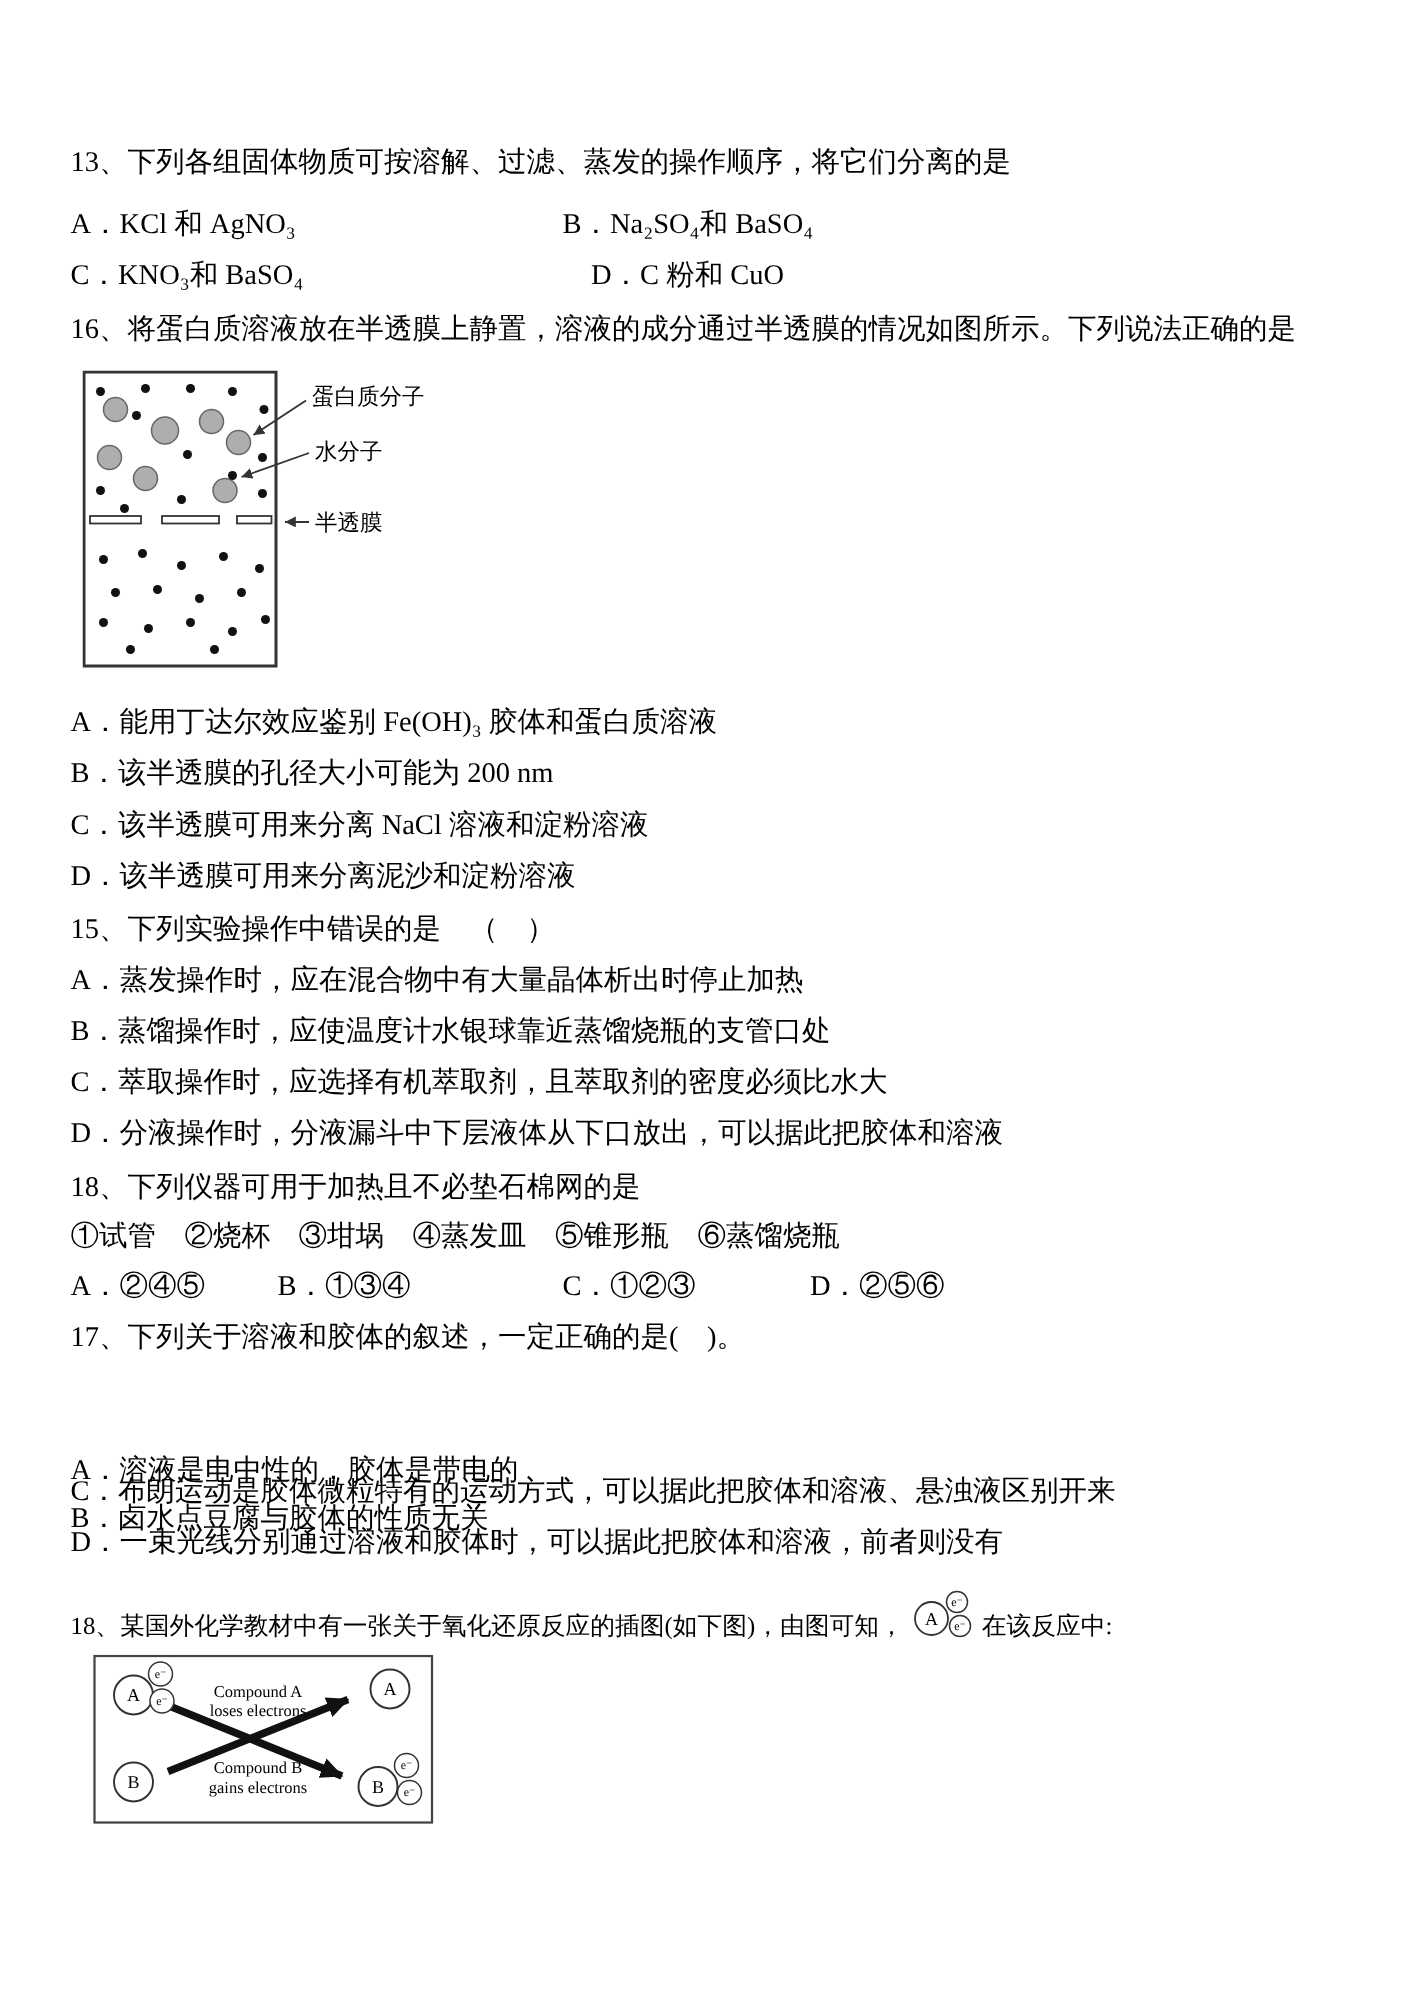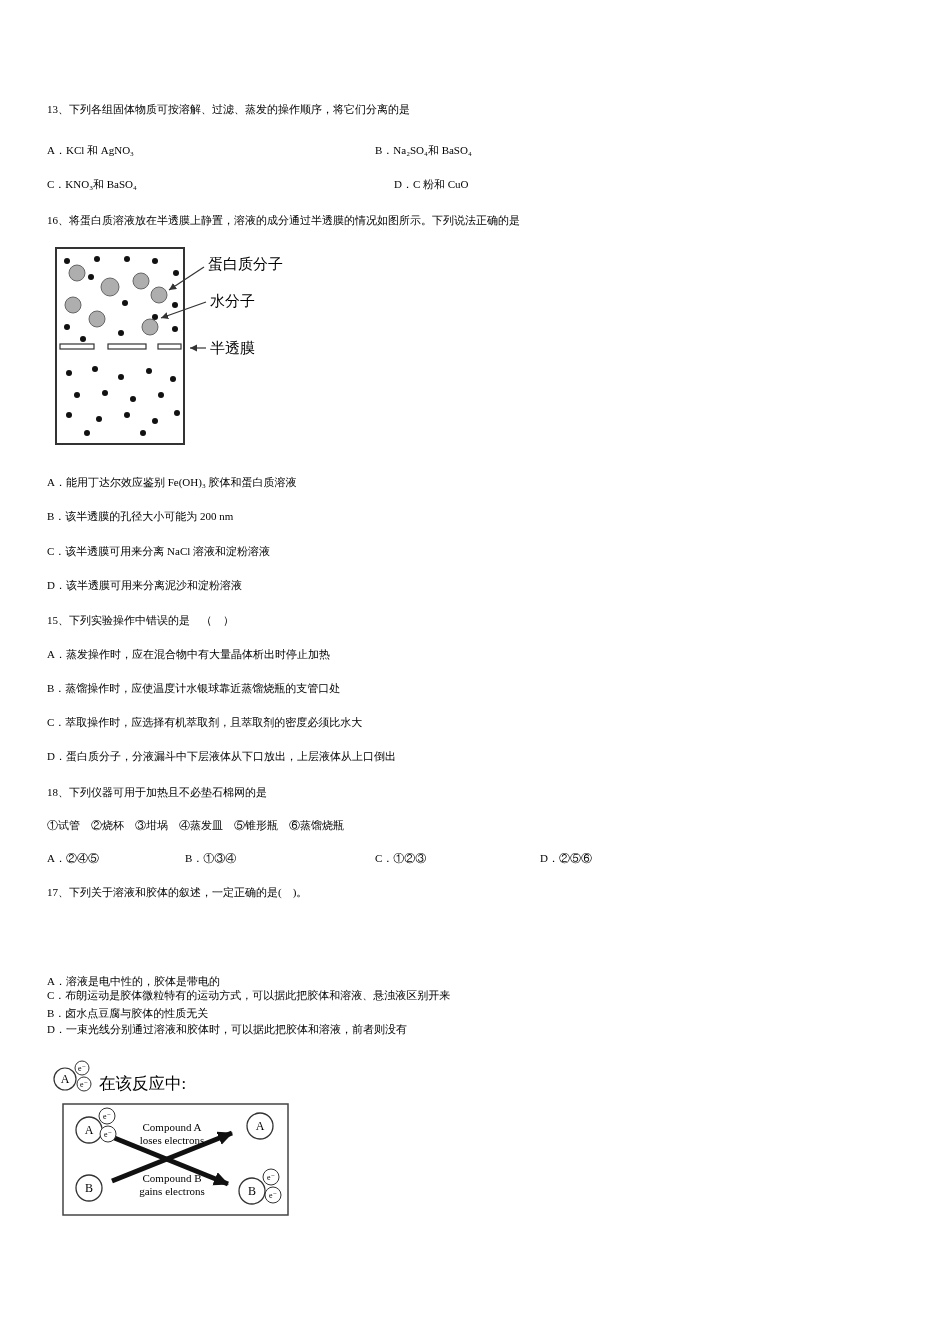--- a/index.html
+++ b/index.html
@@ -8,21 +8,21 @@
     height: 1344px;
     background: #ffffff;
     position: relative;
     overflow: hidden;
     font-family: "Liberation Serif", "DejaVu Serif", serif;
     color: #000;
   }
   .line {
     position: absolute;
     left: 47px;
-    font-size: 11px;
+    font-size: 19px;
     line-height: 22px;
     white-space: pre;
   }
   .q18row {
     position: absolute;
     left: 47px;
     display: flex;
     align-items: center;
     font-size: 16.5px;
     white-space: pre;
@@ -118,36 +118,37 @@
 
   <div class="line" style="top:471px">A．能用丁达尔效应鉴别 Fe(OH)₃ 胶体和蛋白质溶液</div>
   <div class="line" style="top:505px">B．该半透膜的孔径大小可能为 200 nm</div>
   <div class="line" style="top:540px">C．该半透膜可用来分离 NaCl 溶液和淀粉溶液</div>
   <div class="line" style="top:574px">D．该半透膜可用来分离泥沙和淀粉溶液</div>
 
   <div class="line" style="top:609px">15、下列实验操作中错误的是　（　）</div>
   <div class="line" style="top:643px">A．蒸发操作时，应在混合物中有大量晶体析出时停止加热</div>
   <div class="line" style="top:677px">B．蒸馏操作时，应使温度计水银球靠近蒸馏烧瓶的支管口处</div>
   <div class="line" style="top:711px">C．萃取操作时，应选择有机萃取剂，且萃取剂的密度必须比水大</div>
-  <div class="line" style="top:745px">D．蛋白质分子，分液漏斗中下层液体从下口放出，上层液体从上口倒出</div>
+  <div class="line" style="top:745px">D．分液操作时，分液漏斗中下层液体从下口放出，可以据此把胶体和溶液</div>
 
   <div class="line" style="top:781px">18、下列仪器可用于加热且不必垫石棉网的是</div>
   <div class="line" style="top:814px">①试管　②烧杯　③坩埚　④蒸发皿　⑤锥形瓶　⑥蒸馏烧瓶</div>
   <div class="line" style="top:847px">A．②④⑤</div>
   <div class="line" style="top:847px;left:185px">B．①③④</div>
   <div class="line" style="top:847px;left:375px">C．①②③</div>
   <div class="line" style="top:847px;left:540px">D．②⑤⑥</div>
 
   <div class="line" style="top:881px">17、下列关于溶液和胶体的叙述，一定正确的是(　)。</div>
   <div class="line" style="top:970px">A．溶液是电中性的，胶体是带电的</div>
   <div class="line" style="top:1002px">B．卤水点豆腐与胶体的性质无关</div>
   <div class="line" style="top:984px">C．布朗运动是胶体微粒特有的运动方式，可以据此把胶体和溶液、悬浊液区别开来</div>
   <div class="line" style="top:1018px">D．一束光线分别通过溶液和胶体时，可以据此把胶体和溶液，前者则没有</div>
 
   <div class="q18row" style="top:1058px">
+    <span>18、某国外化学教材中有一张关于氧化还原反应的插图(如下图)，由图可知，</span>
     <svg width="46" height="38" viewBox="0 0 46 38">
       <circle cx="14" cy="21" r="11" fill="#fff" stroke="#333" stroke-width="1.2"></circle>
       <circle cx="31" cy="10" r="7" fill="#fff" stroke="#333" stroke-width="1"></circle>
       <circle cx="33" cy="26" r="7" fill="#fff" stroke="#333" stroke-width="1"></circle>
       <text x="14" y="21" class="circ-letter">A</text>
       <text x="31" y="10" class="circ-e">e⁻</text>
       <text x="33" y="26" class="circ-e">e⁻</text>
     </svg>
     <span>在该反应中:</span>
   </div>

